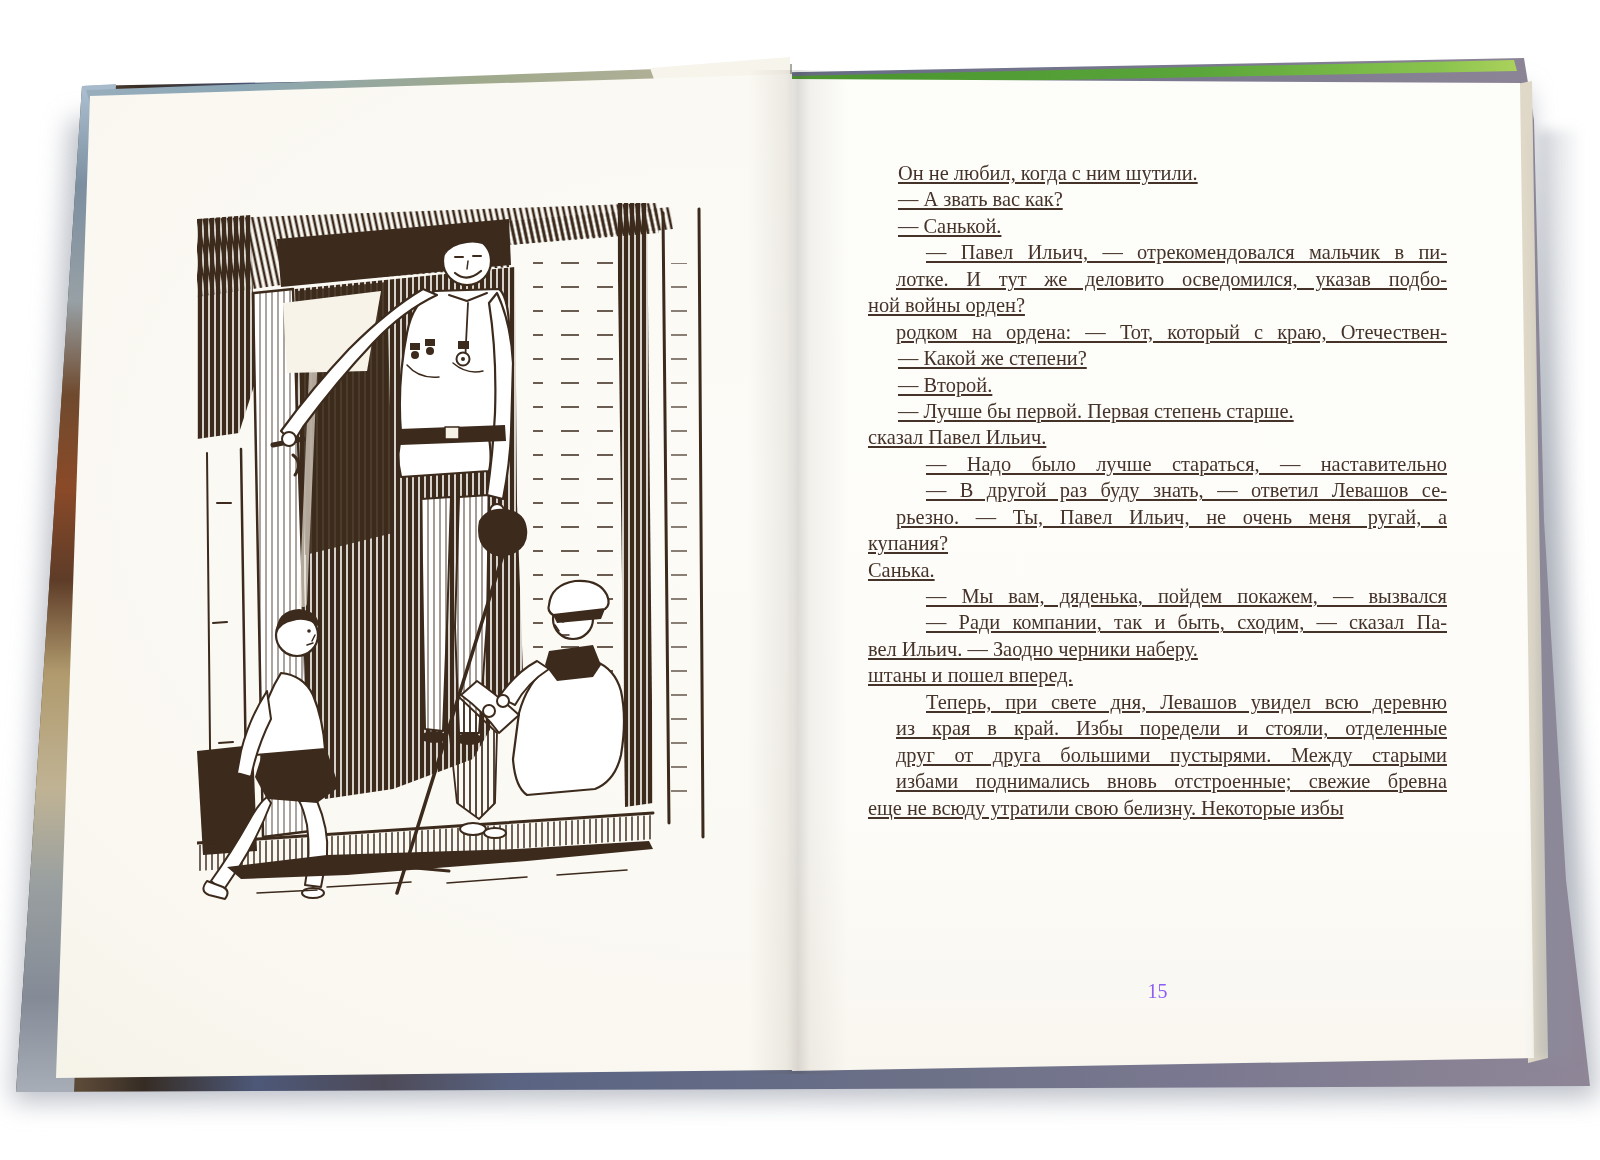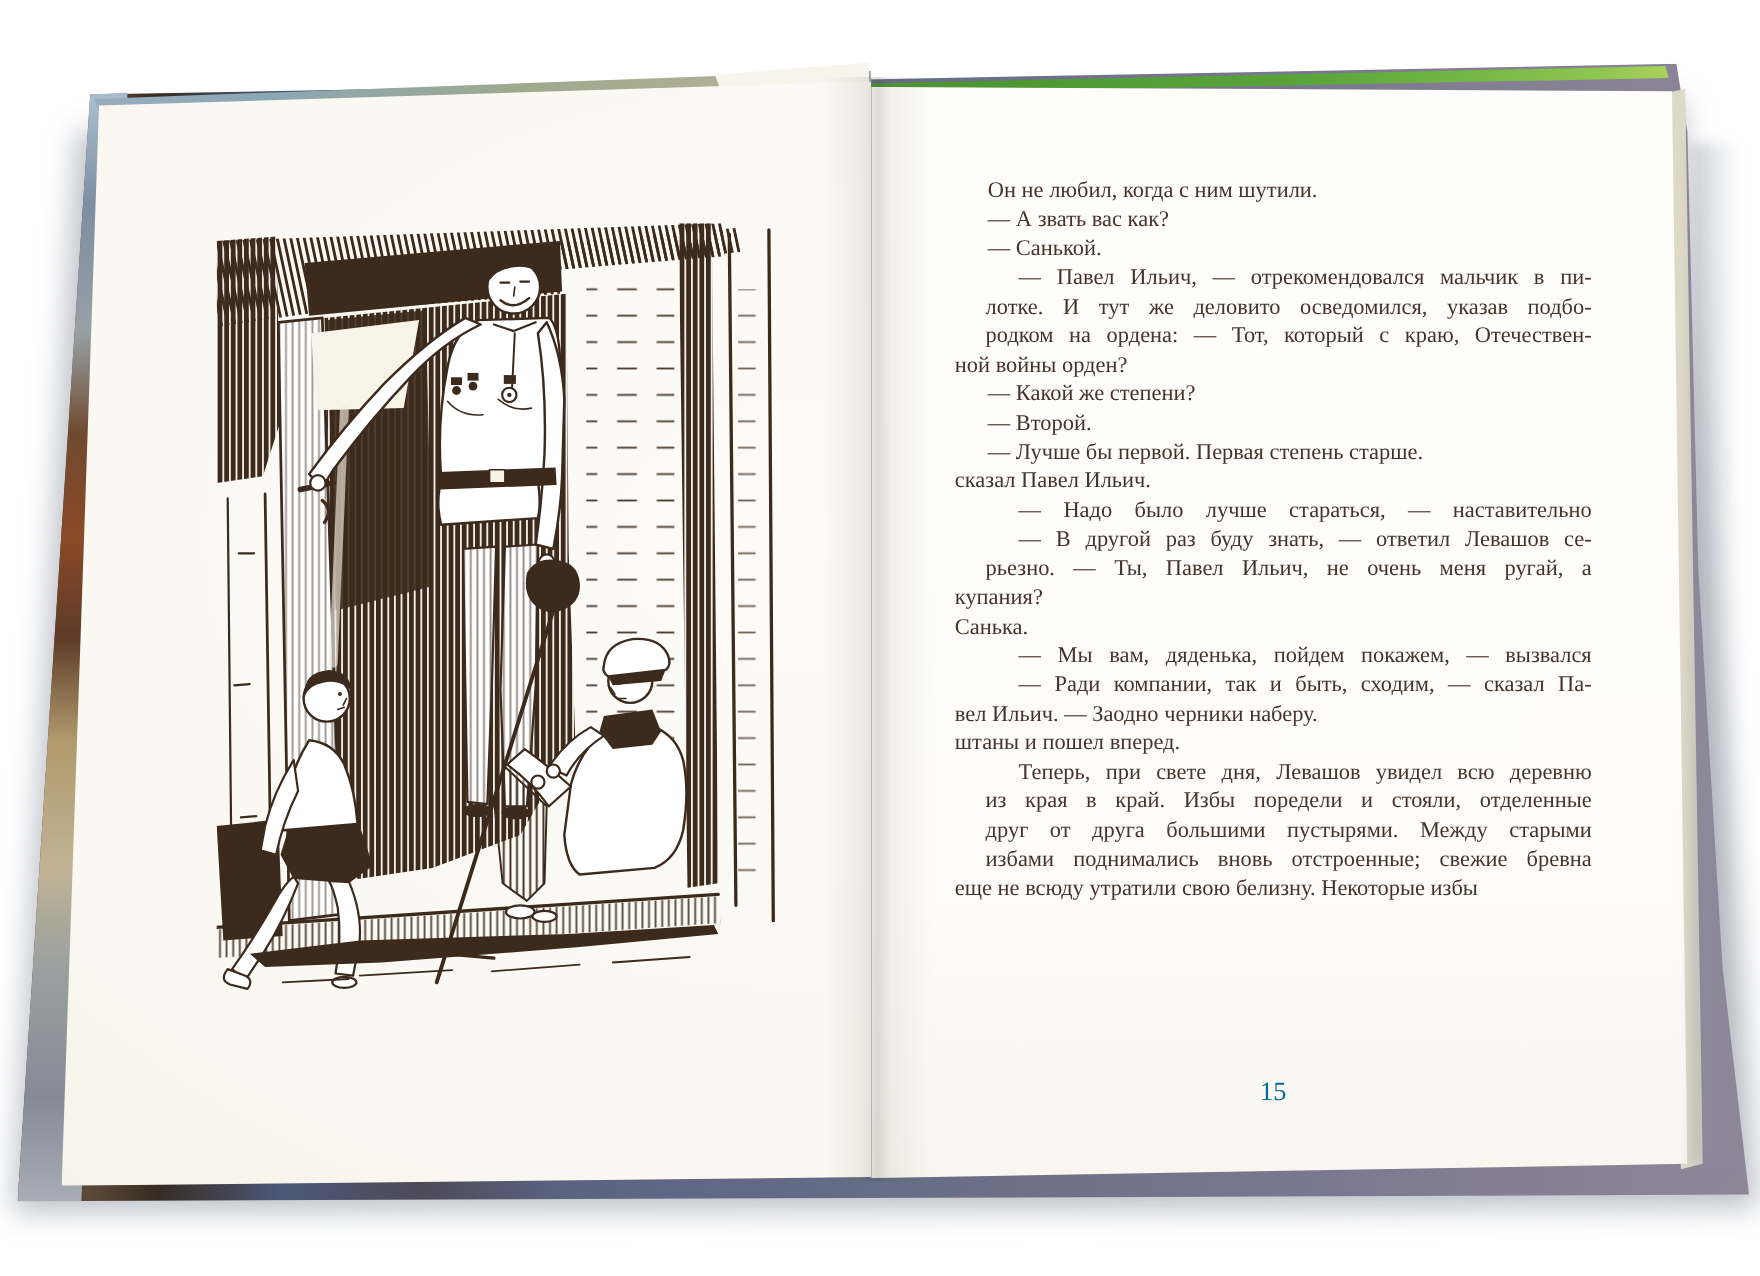--- a/index.html
+++ b/index.html
@@ -33,25 +33,25 @@
   .page-right{clip-path:polygon(792px 79px,1520px 83px,1534px 1058px,792px 1071px);
     background:
       linear-gradient(90deg,rgba(110,95,80,.13) 0px,rgba(110,95,80,0) 60px),
       linear-gradient(270deg,rgba(150,140,118,.12) 0px,rgba(150,140,118,0) 55px),
       linear-gradient(180deg,#fdfdfa 0%,#fdfcf8 70%,#f7f4ec 100%);}
   .gutter{position:absolute;left:748px;top:70px;width:100px;height:1004px;
     background:linear-gradient(90deg,rgba(90,75,60,0) 0%,rgba(90,75,60,.09) 38%,rgba(60,50,40,.16) 50%,rgba(90,75,60,.07) 62%,rgba(90,75,60,0) 100%);}
   
   .textblock{position:absolute;left:868px;top:160px;width:579px;color:#45332a;
     font-size:20.4px;line-height:26.45px;}
-  .tline{height:26.45px;}
+  .tline{height:26.45px;text-decoration:underline;}
   .tline.ind{text-indent:30px;}
   .tline.just{text-align:justify;text-align-last:justify;margin-left:28px;}
   .pagenum{position:absolute;left:868px;top:980px;width:579px;text-align:center;
-    color:#0369a1;font-size:24px;}
+    color:#8b5cf6;font-size:20px;}
   .illo{position:absolute;left:197px;top:203px;width:508px;height:700px;}
 </style>
 </head>
 <body>
 
 <div class="scene">
 
   <div class="shadow-wrap">
       <div class="shadow-shape"></div>
     </div>
@@ -208,22 +208,22 @@
       </g>
     </g>
   </svg>
 
   <div class="textblock">
       <div class="tline ind">Он не любил, когда с ним шутили.</div>
       <div class="tline ind">— А звать вас как?</div>
       <div class="tline ind">— Санькой.</div>
       <div class="tline ind just">— Павел Ильич, — отрекомендовался мальчик в пи-</div>
       <div class="tline just">лотке. И тут же деловито осведомился, указав подбо-</div>
+      <div class="tline">ной войны орден?</div>
       <div class="tline just">родком на ордена: — Тот, который с краю, Отечествен-</div>
-      <div class="tline">ной войны орден?</div>
       <div class="tline ind">— Какой же степени?</div>
       <div class="tline ind">— Второй.</div>
       <div class="tline ind">— Лучше бы первой. Первая степень старше.</div>
       <div class="tline">сказал Павел Ильич.</div>
       <div class="tline ind just">— Надо было лучше стараться, — наставительно</div>
       <div class="tline ind just">— В другой раз буду знать, — ответил Левашов се-</div>
       <div class="tline just">рьезно. — Ты, Павел Ильич, не очень меня ругай, а</div>
       <div class="tline">купания?</div>
       <div class="tline">Санька.</div>
       <div class="tline ind just">— Мы вам, дяденька, пойдем покажем, — вызвался</div>

